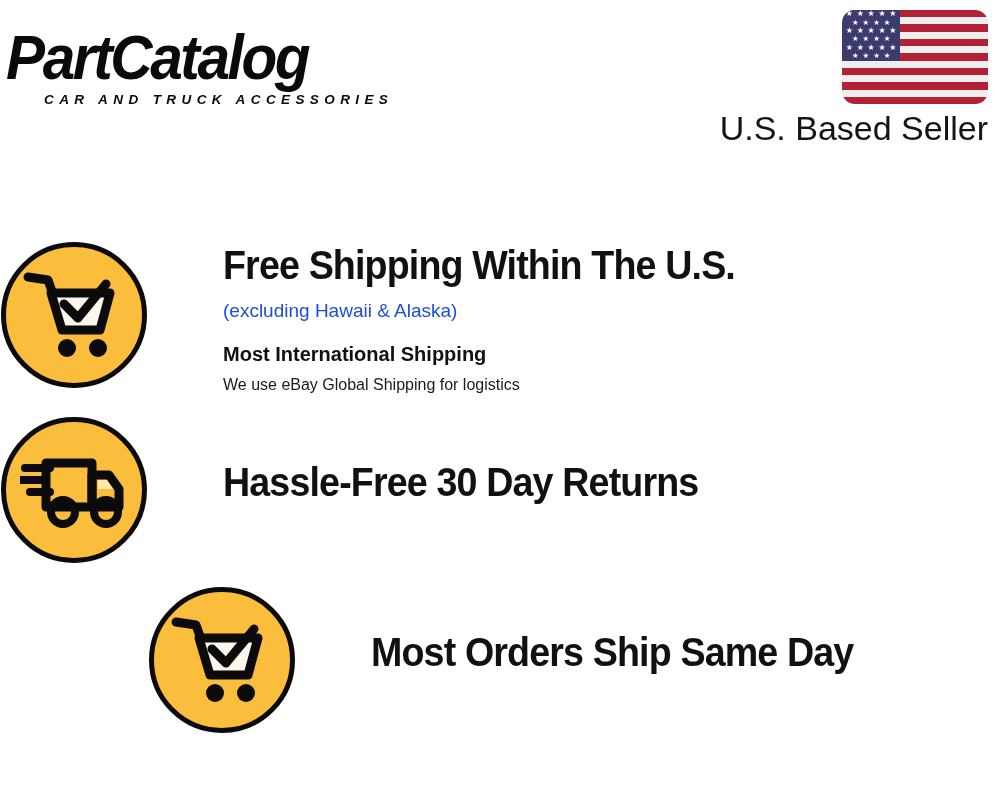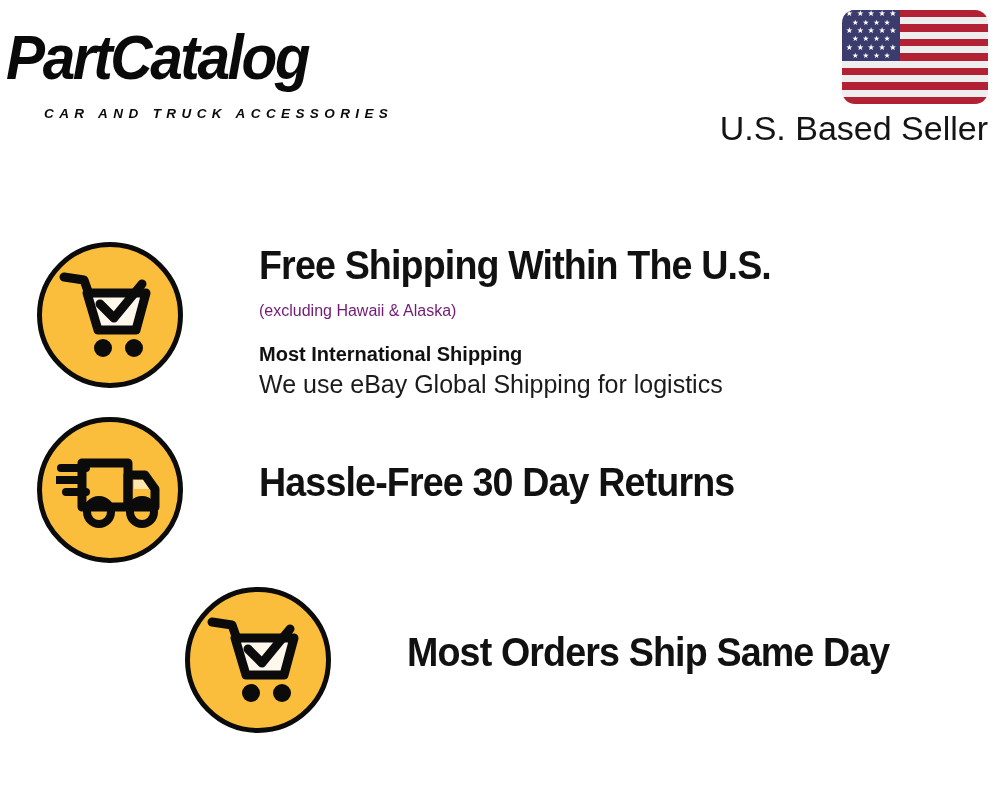--- a/index.html
+++ b/index.html
@@ -45,21 +45,21 @@
     white-space: nowrap;
   }
   .brand-tagline {
     font-family: "Liberation Sans", sans-serif;
     font-weight: 700;
     font-style: italic;
     font-size: 13.5px;
     letter-spacing: 5.4px;
     color: #0a0a0a;
     white-space: nowrap;
-    margin-top: 16px;
+    margin-top: 2px;
     margin-left: 38px;
   }
 
   
   .seller-block {
     position: absolute;
     right: 12px;
     top: 10px;
     width: 270px;
     text-align: right;
@@ -122,21 +122,20 @@
     top: 240px;
     left: 0;
     width: 1000px;
   }
   .feature-row {
     position: absolute;
     left: 0;
     width: 884px;
     display: flex;
     align-items: flex-start;
-    margin-left: 36px;
   }
   .feature-row.row-0 { top: 0px; }
   .feature-row.row-1 { top: 175px; text-align: right; }
   .feature-row.row-2 { top: 345px; justify-content: flex-end; }
 
   .icon-badge {
     width: 148px;
     min-width: 148px;
     display: flex;
     justify-content: center;
@@ -166,39 +165,39 @@
     line-height: 46px;
     letter-spacing: -0.9px;
     color: #111111;
     transform: scaleX(0.94);
     transform-origin: left center;
     white-space: nowrap;
   }
   .feature-sub {
     font-family: "Liberation Sans", sans-serif;
     font-weight: 400;
-    font-size: 16px;
+    font-size: 19px;
     line-height: 30px;
-    color: #701a75;
+    color: #1d4ed8;
     margin-top: 8px;
     white-space: nowrap;
   }
   .feature-sub2-strong {
     font-family: "Liberation Sans", sans-serif;
     font-weight: 700;
     font-size: 20px;
     line-height: 28px;
     color: #111111;
     margin-top: 14px;
     white-space: nowrap;
   }
   .feature-sub2 {
     font-family: "Liberation Sans", sans-serif;
     font-weight: 400;
-    font-size: 25px;
+    font-size: 16px;
     line-height: 29px;
     color: #1b1b1b;
     margin-top: 2px;
     white-space: nowrap;
   }
   .row-1 .feature-text,
   .row-2 .feature-text { padding-top: 44px; }
 </style>
 </head>
 <body>

